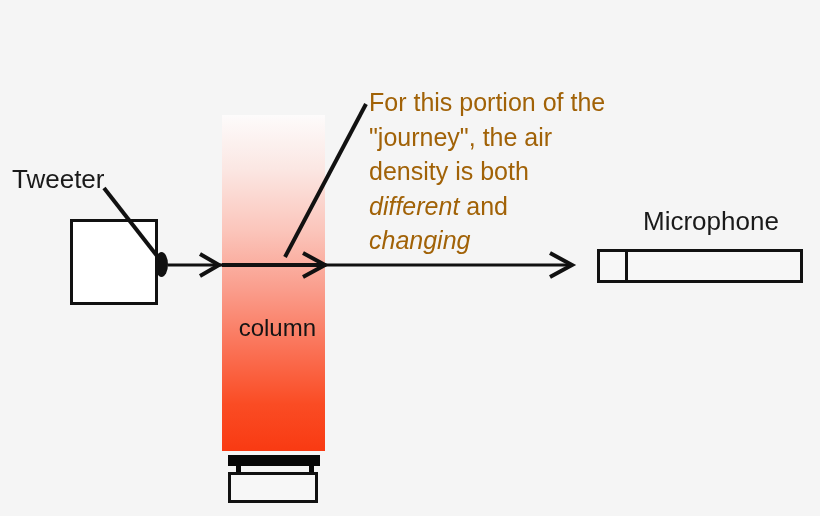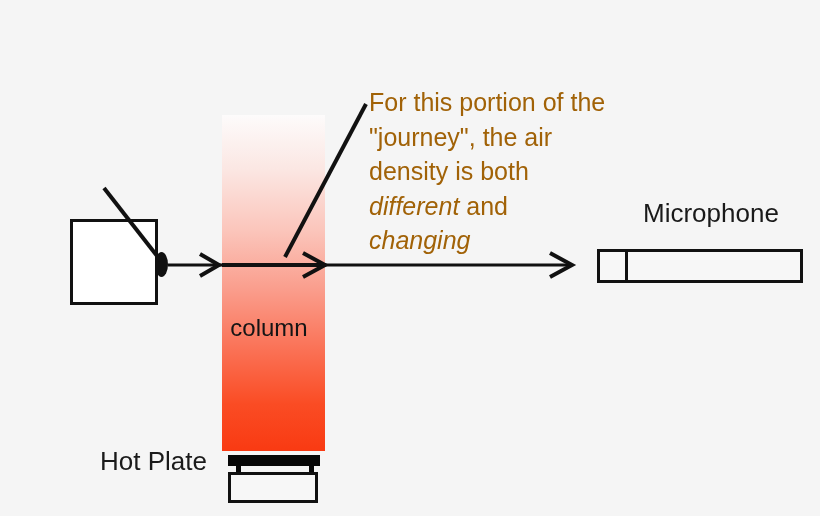--- a/index.html
+++ b/index.html
@@ -66,21 +66,21 @@
         #fa9d8c 52%,
         #fa7155 70%,
         #fa4c24 86%,
         #f93a12 100%);
   }
   #column-text {
     position: absolute;
     left: 222px;
     top: 310px;
     width: 94px;
-    text-align: center;
+    text-align: right;
     font-size: 24px;
     line-height: 36px;
     color: #141414;
   }
 
   
   #hotplate-label {
     left: 100px;
     top: 448px;
     font-size: 26px;
@@ -109,21 +109,21 @@
     width: 90px;
     height: 31px;
     background: #f7f7f7;
     border: 3px solid #111111;
     box-sizing: border-box;
   }
 
   
   #microphone-label {
     left: 643px;
-    top: 200px;
+    top: 208px;
     font-size: 26px;
   }
   #microphone-body {
     position: absolute;
     left: 597px;
     top: 249px;
     width: 206px;
     height: 34px;
     background: #f7f7f7;
     border: 3px solid #111111;
@@ -159,29 +159,29 @@
     width: 820px;
     height: 516px;
     pointer-events: none;
   }
 </style>
 </head>
 <body style="background: rgb(245, 245, 245);">
 
 <div id="stage" style="background: rgb(245, 245, 245);">
 
+  <div class="lbl" id="tweeter-label">Tweeter</div>
   <div id="tweeter-box"></div>
   <div id="tweeter-dome"></div>
 
   <div id="column"></div>
   <div id="column-text">
     <div>column</div>
   </div>
 
-  <div class="lbl" id="hotplate-label">Hot Plate</div>
   <div id="hotplate-bar"></div>
   <div class="hotplate-leg" id="hotplate-leg-left"></div>
   <div class="hotplate-leg" id="hotplate-leg-right"></div>
   <div id="hotplate-base"></div>
 
   <div class="lbl" id="microphone-label">Microphone</div>
   <div id="microphone-body"></div>
   <div id="microphone-divider"></div>
 
   <div id="annotation"><span>For this portion of the</span>

